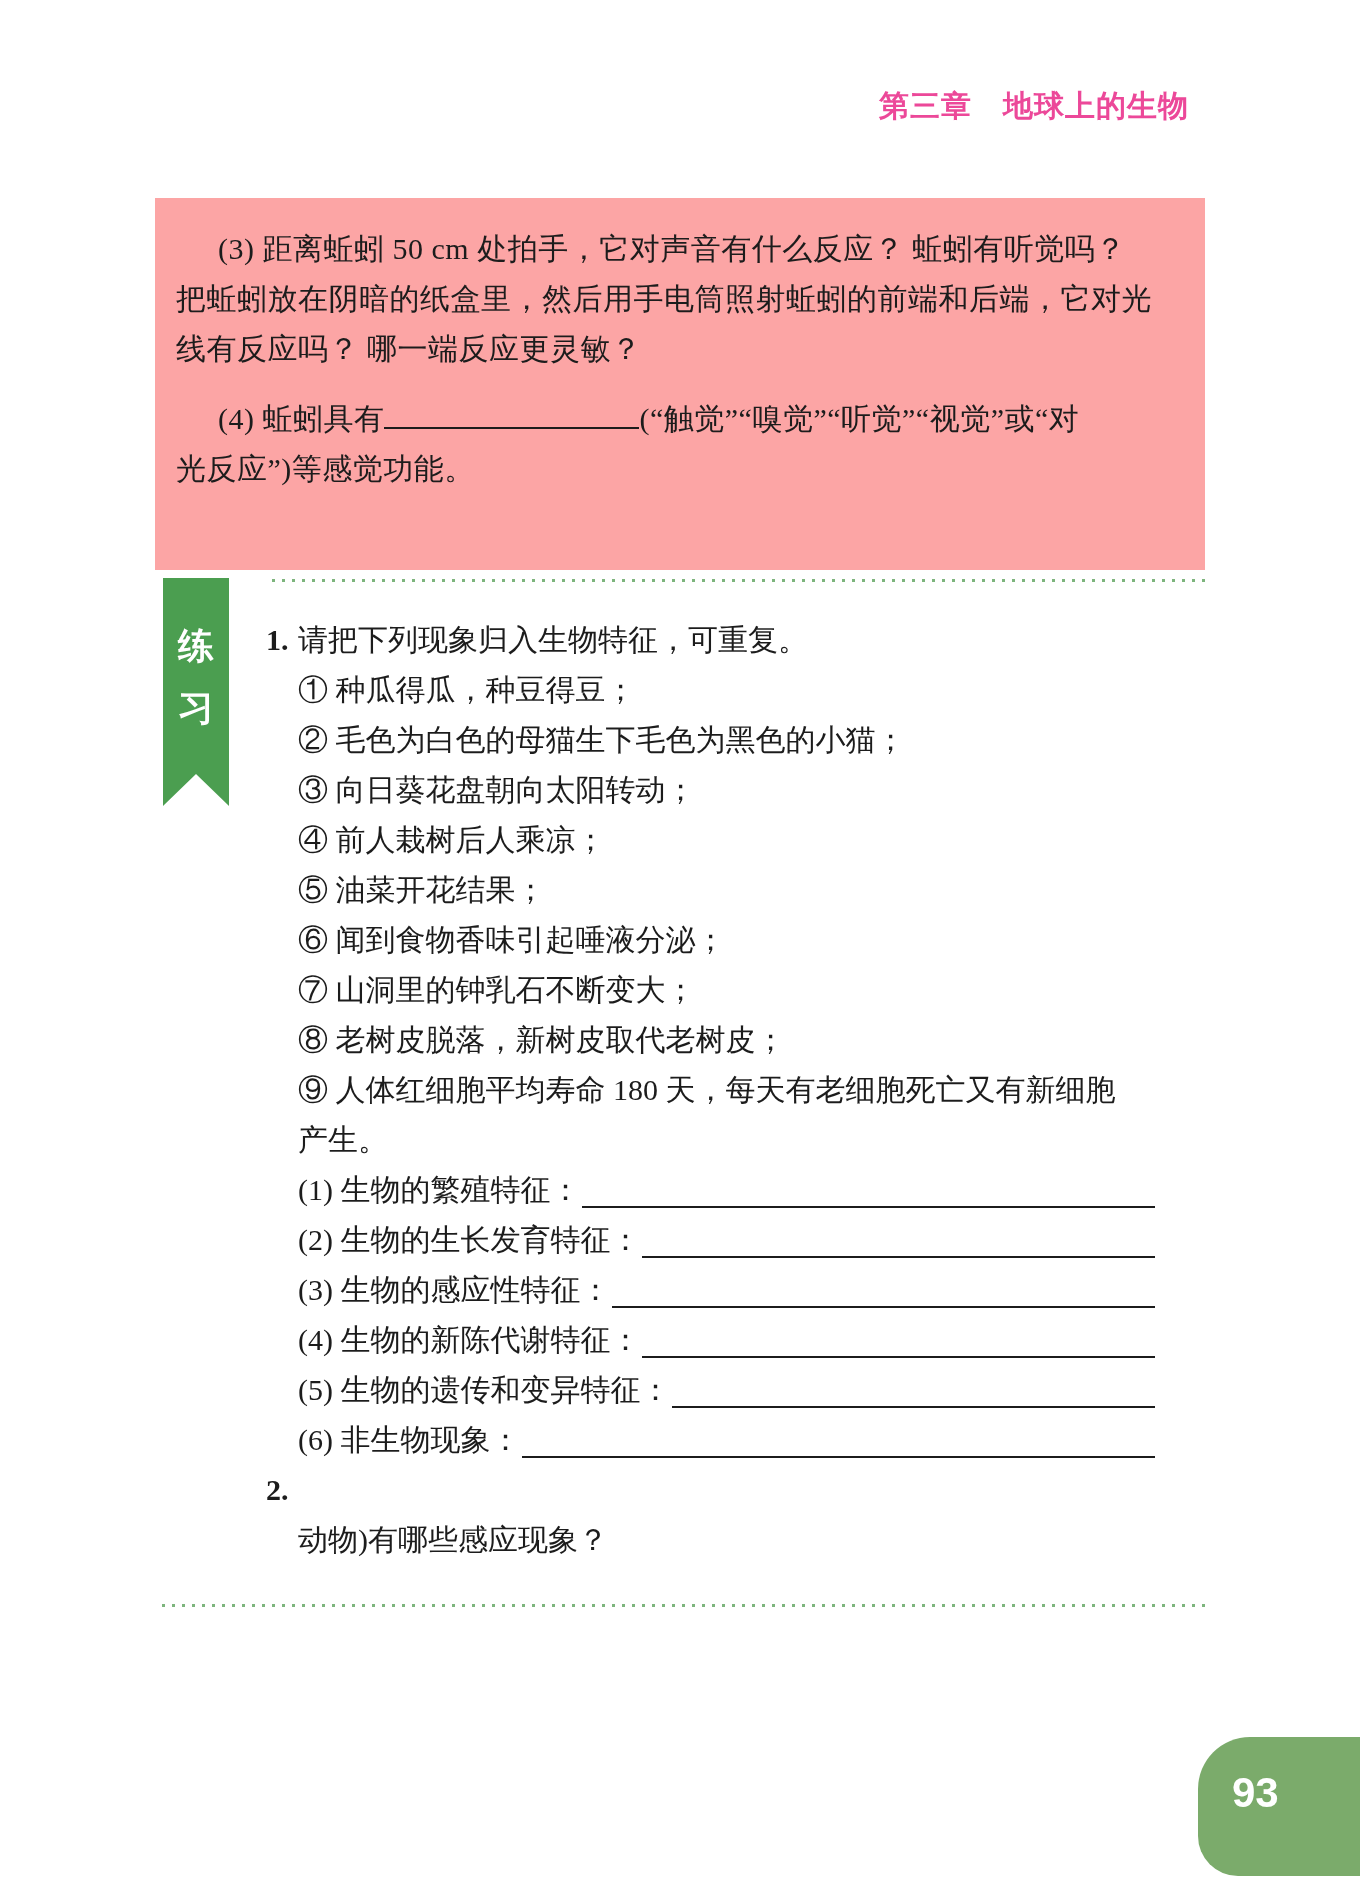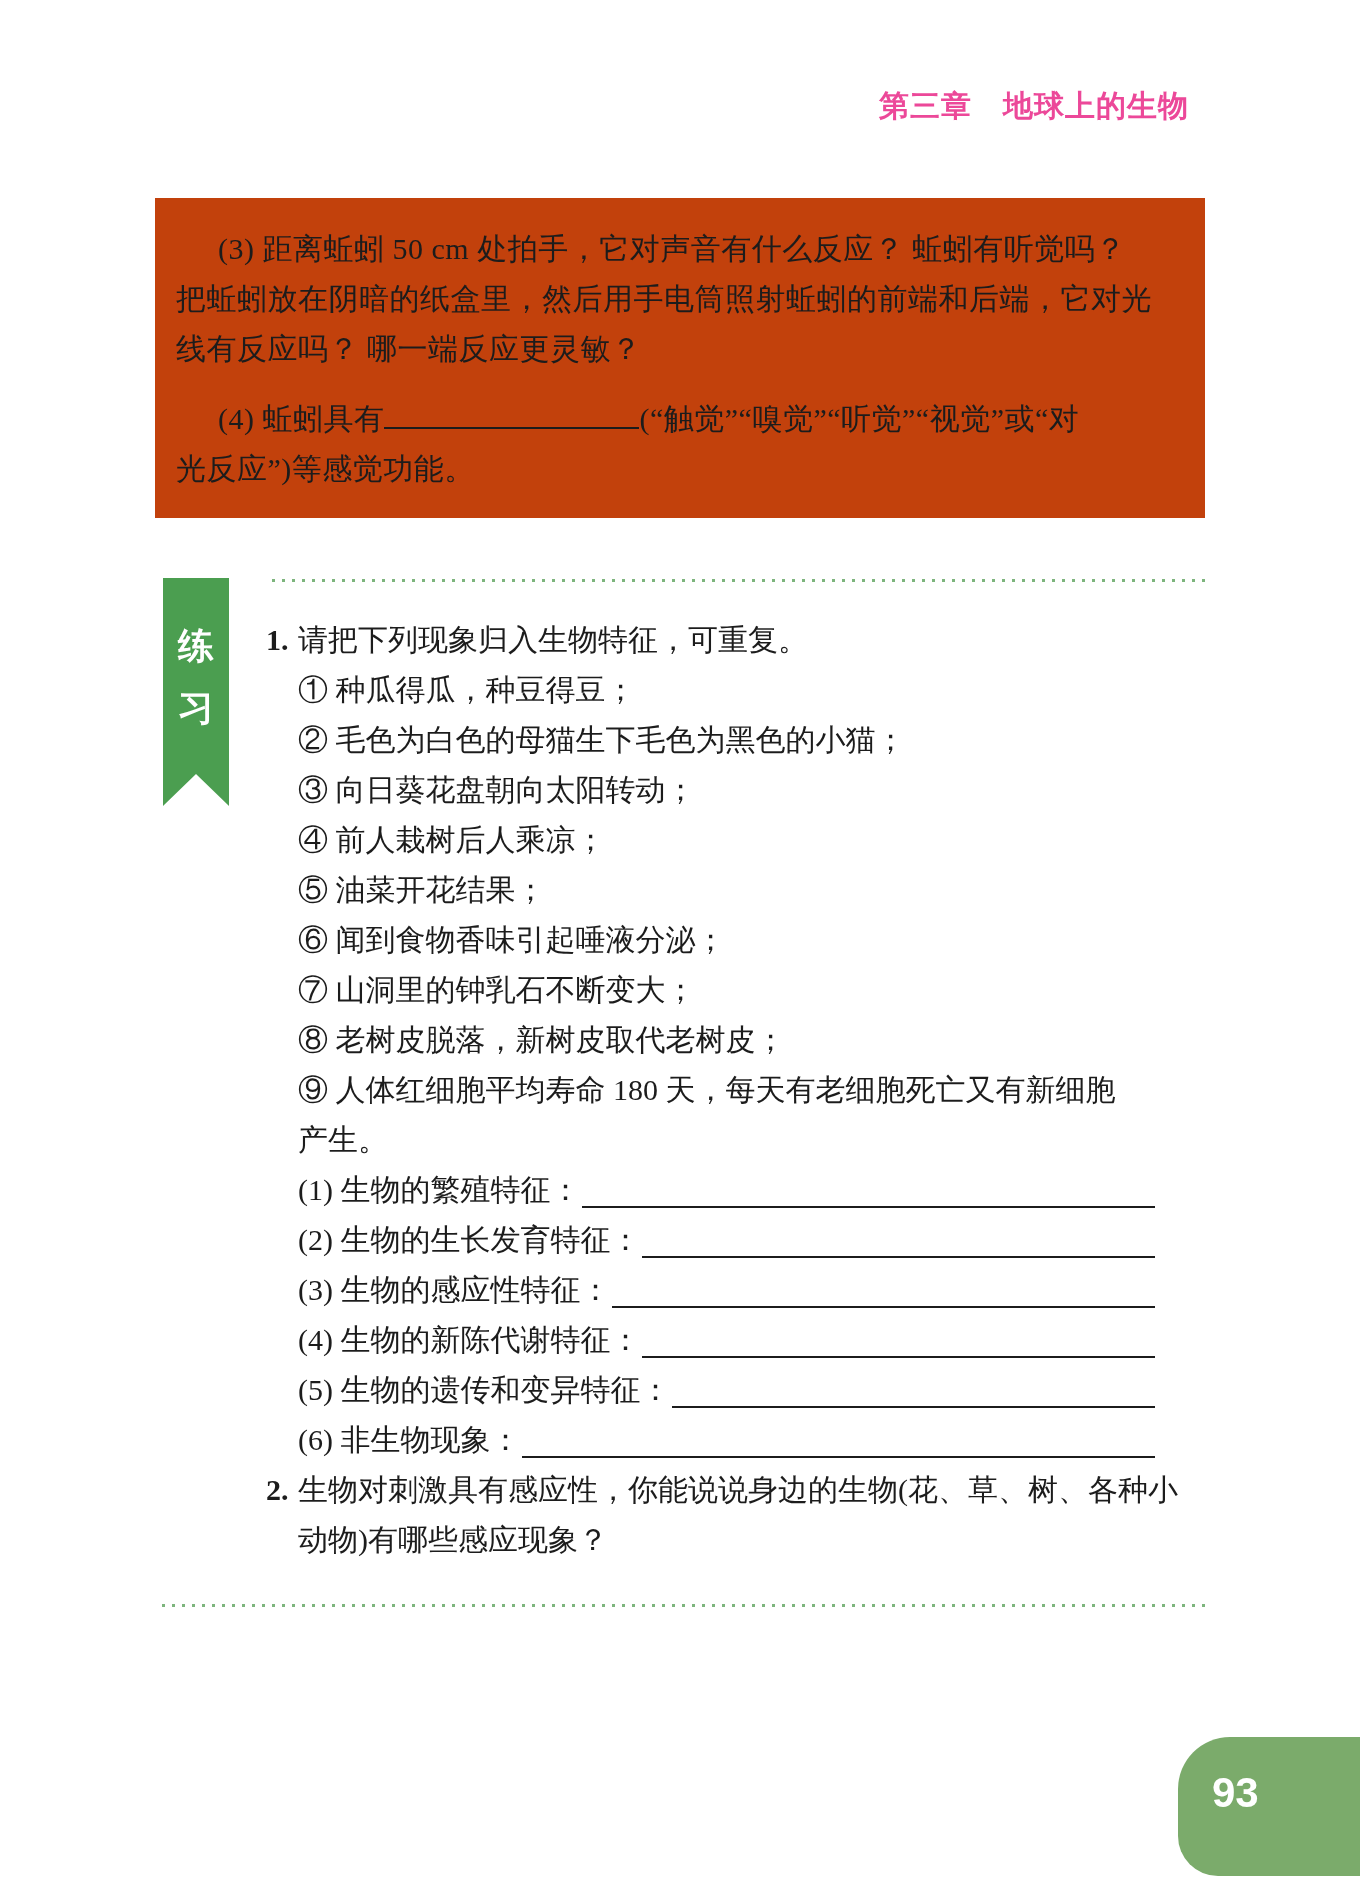--- a/index.html
+++ b/index.html
@@ -8,22 +8,22 @@
     font-family:"Liberation Serif","DejaVu Serif",serif;color:#1c1c1c;
   }
   
   .chapter-header{
     position:absolute;top:86px;right:171px;
     font-family:"Liberation Sans","DejaVu Sans",sans-serif;
     font-weight:bold;font-size:30px;letter-spacing:1px;color:#ec4899;white-space:nowrap;
   }
   
   .callout{
-    position:absolute;left:155px;top:198px;width:1050px;height:320px;
-    background:#c2410c;box-sizing:border-box;padding:26px 40px 0 21px;
+    position:absolute;left:155px;top:198px;width:1050px;height:372px;
+    background:#fca5a5;box-sizing:border-box;padding:26px 40px 0 21px;
   }
   .callout .cline{font-size:30px;line-height:50px;letter-spacing:0.5px;white-space:nowrap;}
   .callout .indent{text-indent:42px;}
   .callout .q4{margin-top:20px;}
   .cblank{display:inline-block;width:255px;border-bottom:2px solid #1c1c1c;}
   
   .ribbon{
     position:absolute;left:163px;top:578px;width:66px;height:228px;background:#4b9e50;
     clip-path:polygon(0 0,100% 0,100% 100%,50% 86%,0 100%);
     display:flex;flex-direction:column;align-items:center;row-gap:26px;
@@ -36,21 +36,21 @@
   .dots-top{left:272px;top:579px;width:933px;}
   .dots-bottom{left:162px;top:1604px;width:1043px;}
   
   .practice{position:absolute;left:266px;top:615px;width:889px;font-size:30px;}
   .line{height:50px;display:flex;align-items:center;white-space:nowrap;}
   .line .num{width:32px;flex:0 0 32px;font-weight:bold;}
   .line.sub{padding-left:32px;text-align:right;}
   .blank{flex:1 1 auto;align-self:flex-end;height:0;border-bottom:2px solid #1c1c1c;margin-bottom:7px;margin-left:2px;}
   
   .page-badge{
-    position:absolute;right:0;top:1737px;width:182px;height:139px;
+    position:absolute;right:0;top:1737px;width:162px;height:139px;
     background:#7bab6b;border-radius:52px 0 0 40px;box-sizing:border-box;
     padding:32px 0 0 34px;
     font-family:"Liberation Sans","DejaVu Sans",sans-serif;
     font-weight:bold;font-size:42px;color:#ffffff;
   }
 </style>
 </head>
 <body>
 
 <div class="page">
@@ -111,21 +111,20 @@
       <span>(5) 生物的遗传和变异特征：</span>
       <span class="blank"></span>
     </div>
     <div class="line sub">
       <span>(6) 非生物现象：</span>
       <span class="blank"></span>
     </div>
 
     <div class="line">
       <span class="num">2.</span>
-      <span>生物对刺激具有感应性，你能说说身边的生物(花、草、树、各种小</span>
     </div>
     <div class="line sub">动物)有哪些感应现象？</div>
 
   </div>
 
   <div class="page-badge">
     <span>93</span>
   </div>
 
 </div>

